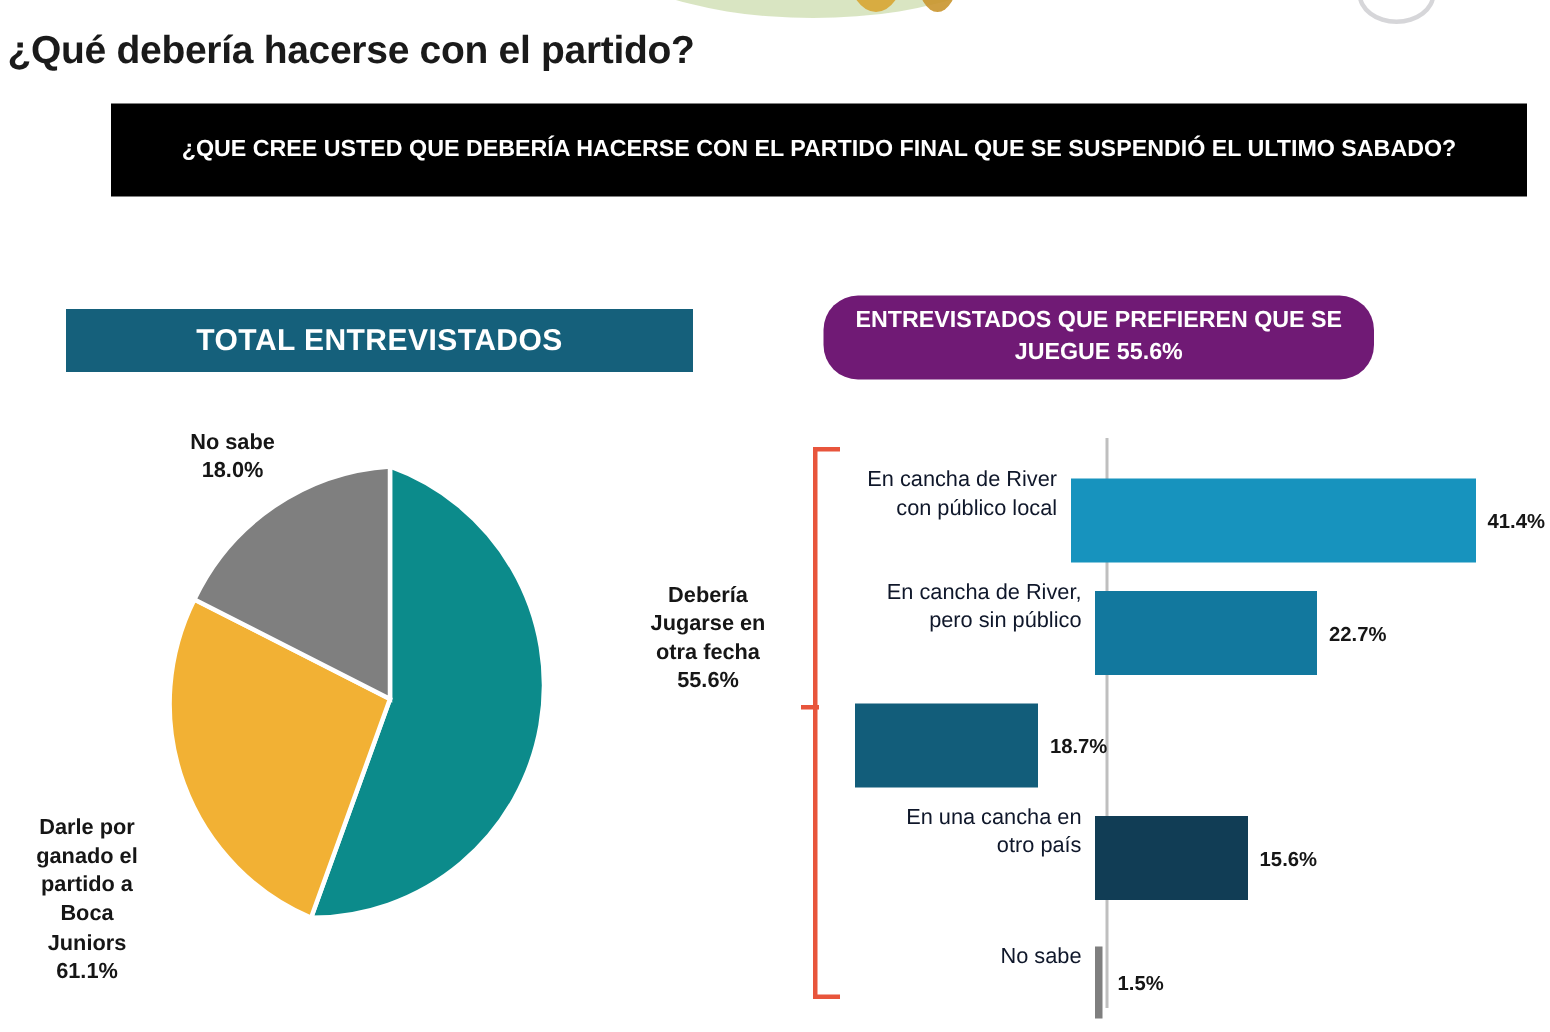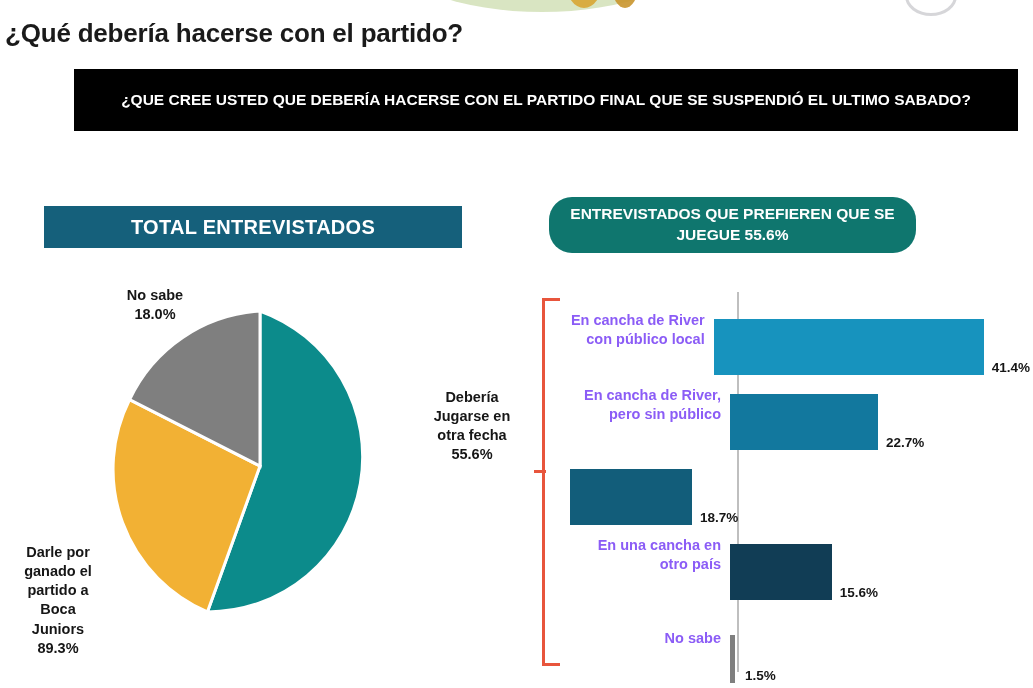--- a/index.html
+++ b/index.html
@@ -110,21 +110,21 @@
     height: 42px;
     background: #15607B;
     font-size: 20px;
     letter-spacing: .3px;
   }
   .sect-right {
     left: 549px;
     top: 197px;
     width: 367px;
     height: 56px;
-    background: #0f766e;
+    background: #701a75;
     font-size: 15.5px;
     line-height: 1.35;
     padding: 0 12px;
     border-radius: 23px;
   }
 
   
   .pie-panel {
     position: absolute;
     left: 0;
@@ -204,31 +204,31 @@
     width: 460px;
     height: 56px;
     display: flex;
     align-items: center;
   }
   .bar-cat {
     width: 160px;
     text-align: right;
     padding-right: 9px;
     font-size: 14.5px;
-    font-weight: bold;
+    font-weight: normal;
     line-height: 1.3;
-    color: #8b5cf6;
+    color: #0f172a;
     box-sizing: border-box;
   }
   .bar-track {
     flex: 1;
     position: relative;
     height: 100%;
     display: flex;
-    align-items: flex-end;
+    align-items: center;
     margin-top: 34px;
   }
   .bar-fill {
     height: 56px;
   }
   .bar-val {
     font-size: 13.5px;
     font-weight: bold;
     color: #161616;
     margin-left: 8px;
@@ -270,21 +270,21 @@
     <div>18.0%</div>
   </div>
 
   <div class="pie-label lbl-jugarse">
     <div>Debería Jugarse en otra fecha</div>
     <div>55.6%</div>
   </div>
 
   <div class="pie-label lbl-boca">
     <div>Darle por ganado el partido a Boca Juniors</div>
-    <div>89.3%</div>
+    <div>61.1%</div>
   </div>
 </div>
 
 <div class="bar-panel">
   <div class="bracket"></div>
   <div class="bracket-tick"></div>
   <div class="axis-line"></div>
 
   <div class="bar-row" id="row0" style="top:22px">
     <div class="bar-cat">

